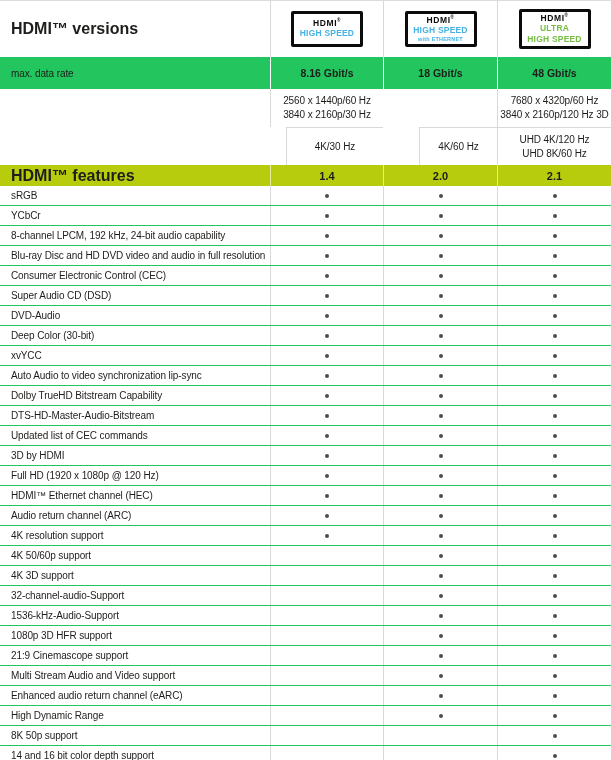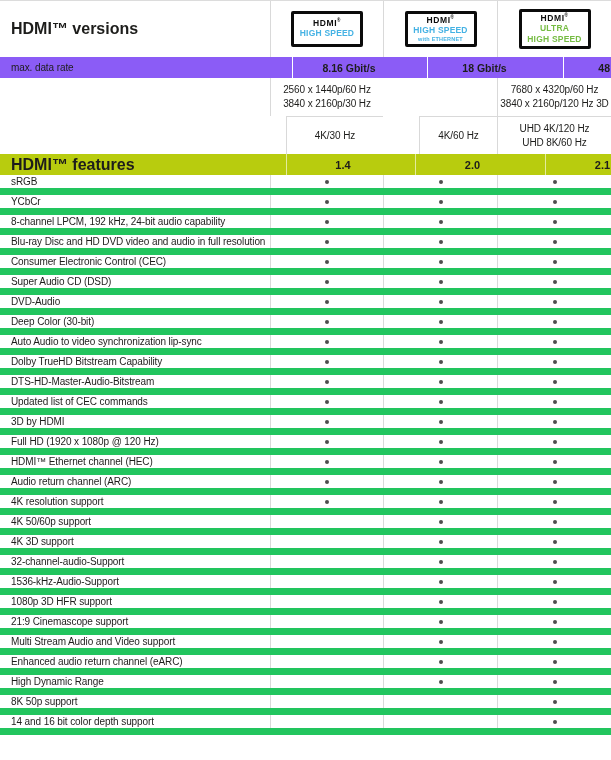--- a/index.html
+++ b/index.html
@@ -34,37 +34,37 @@
     padding:2px 1px;
   }
   .badge .brand { font-weight:700; font-size:8.5px; line-height:1.1; color:#0b0b0b; letter-spacing:0.6px; }
   .badge .brand sup { font-size:4.5px; vertical-align:super; }
   .badge .big { font-weight:700; font-size:8.5px; line-height:1.25; letter-spacing:0.2px; }
   .badge .tiny { font-weight:700; font-size:5.5px; line-height:1.2; letter-spacing:0.2px; }
   .cyan { color:#45b2e4; }
   .green { color:#76bc43; }
 
   
-  .datarate-row { height:21px; background:#8b5cf6;gap:22px; }
+  .datarate-row { height:32px; background:#22c55e; }
   .datarate-row .vline { border-left-color:#ffffff;text-align:right; }
   .value { font-weight:700; font-size:10.5px; }
 
   
   .res-grid { display:grid; grid-template-columns:270px 113px 114px 114px; grid-template-rows:38px 38px; }
   .res-label { grid-column:1; grid-row:1 / 3; }
   .res-cell { font-size:10px; line-height:14px; letter-spacing:-0.1px; }
   .res-sub { border-top:1px solid #d9d9d9; }
 
   
-  .features-header { height:21px; background:#b8cc0e;gap:16px; }
+  .features-header { height:21px; background:#b8cc0e; }
   .features-header .vline { border-left-color:rgba(255,255,255,0.6); }
   .features-header .num { font-weight:700; font-size:11px; }
 
   
-  .frow { display:grid; grid-template-columns:270px 113px 114px 114px; height:20px; border-bottom:7px solid #22c55e; }
+  .frow { display:grid; grid-template-columns:270px 113px 114px 114px; height:20px; border-bottom:1px solid #22c55e; }
   .frow .fcol { display:flex; align-items:center; justify-content:center; }
   .dot { width:4px; height:4px; border-radius:50%; background:#4d4d4d; display:inline-block; }
 </style>
 </head>
 <body>
 
 <div class="table">
 
   <div class="row header-row">
     <div class="label-cell bold">HDMI™ versions</div>
@@ -225,20 +225,32 @@
           <span class="dot"></span>
         </div>
     <div class="fcol vline">
           <span class="dot"></span>
         </div>
     <div class="fcol vline">
           <span class="dot"></span>
         </div>
   </div>
 
+  <div class="frow">
+    <div class="label-cell">xvYCC</div>
+    <div class="fcol vline">
+          <span class="dot"></span>
+        </div>
+    <div class="fcol vline">
+          <span class="dot"></span>
+        </div>
+    <div class="fcol vline">
+          <span class="dot"></span>
+        </div>
+  </div>
 
   <div class="frow">
     <div class="label-cell">Auto Audio to video synchronization lip-sync</div>
     <div class="fcol vline">
           <span class="dot"></span>
         </div>
     <div class="fcol vline">
           <span class="dot"></span>
         </div>
     <div class="fcol vline">

